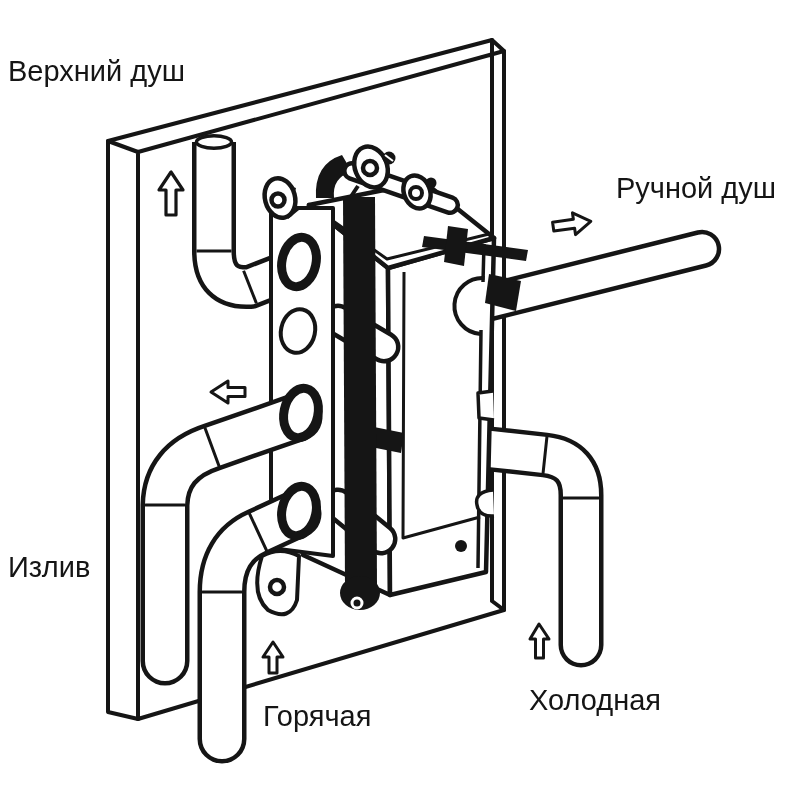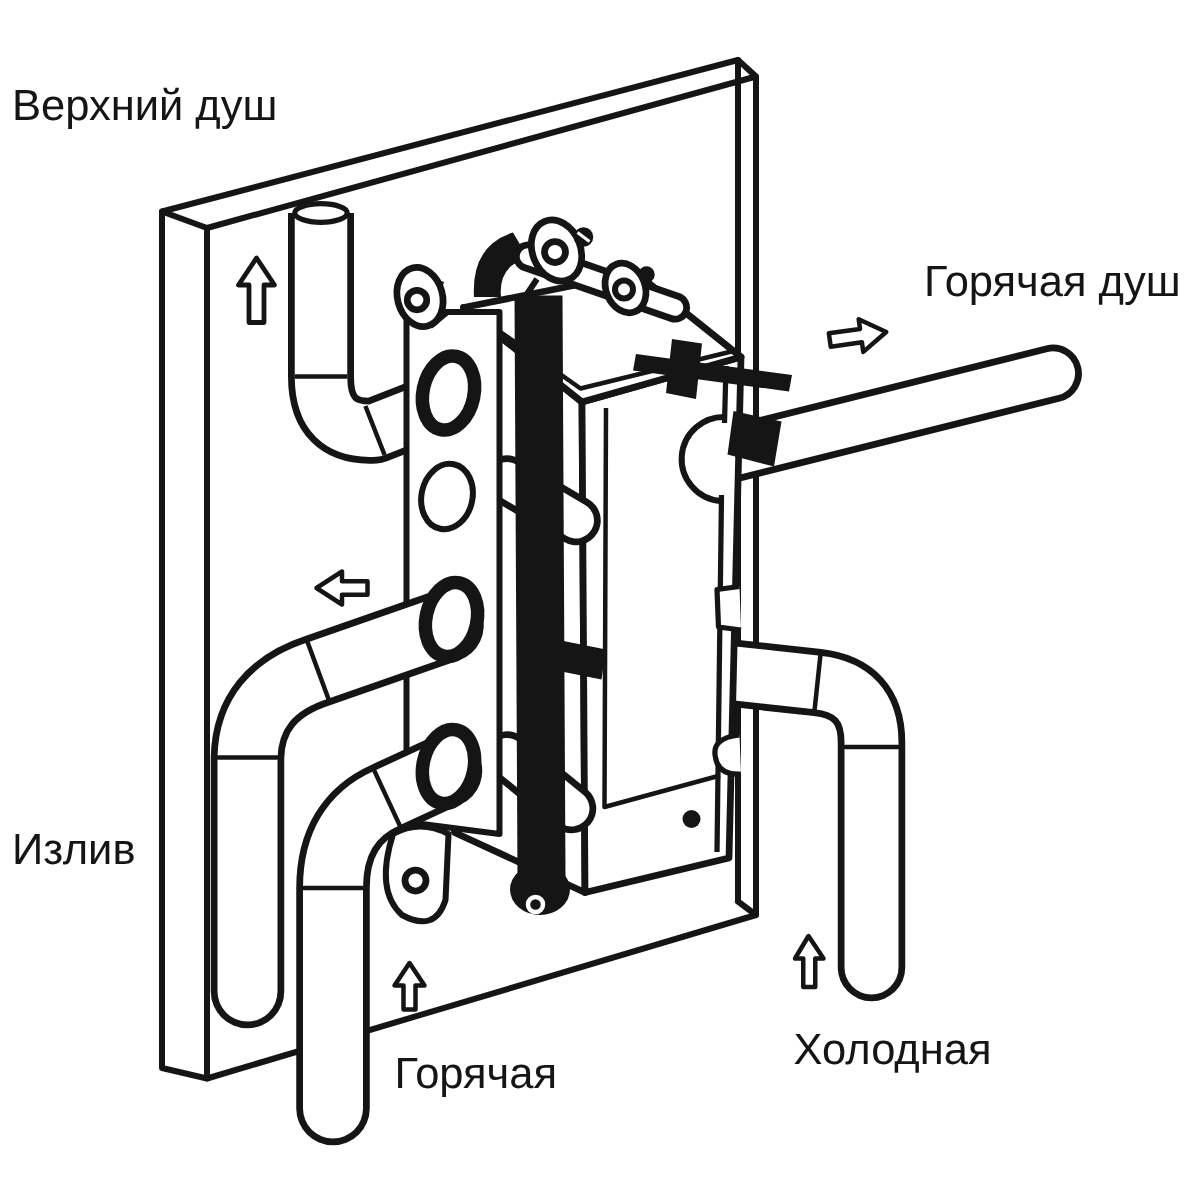--- a/index.html
+++ b/index.html
@@ -124,18 +124,18 @@
 
   <g fill="#ffffff" stroke="#151515" stroke-width="3" stroke-linejoin="round">
     <path d="M211,392 L228,381 L228,387.5 L245,387.5 L245,396.5 L228,396.5 L228,403 Z"></path>
     <path transform="rotate(-8 572 224)" d="M591,224 L574,213 L574,219.5 L553,219.5 L553,228.5 L574,228.5 L574,235 Z"></path>
     <path d="M273,642 L263,657 L269,657 L269,673 L277,673 L277,657 L283,657 Z"></path>
     <path d="M539,624 L530,639 L535.5,639 L535.5,658 L543.5,658 L543.5,639 L549,639 Z"></path>
   </g>
 </svg>
 
 <div class="lbl" style="left:8px;top:57px">Верхний душ</div>
-<div class="lbl" style="left:616px;top:174px">Горячая душ</div>
+<div class="lbl" style="left:616px;top:174px">Ручной душ</div>
 <div class="lbl" style="left:8px;top:553px">Излив</div>
 <div class="lbl" style="left:263px;top:702px">Горячая</div>
 <div class="lbl" style="left:529px;top:686px">Холодная</div>
 
 </div>
 
 </body></html>

